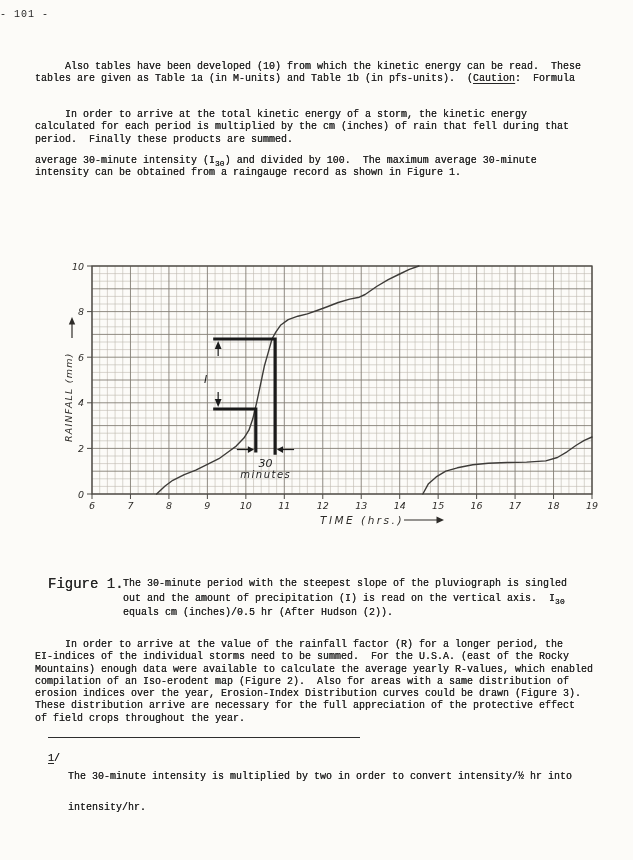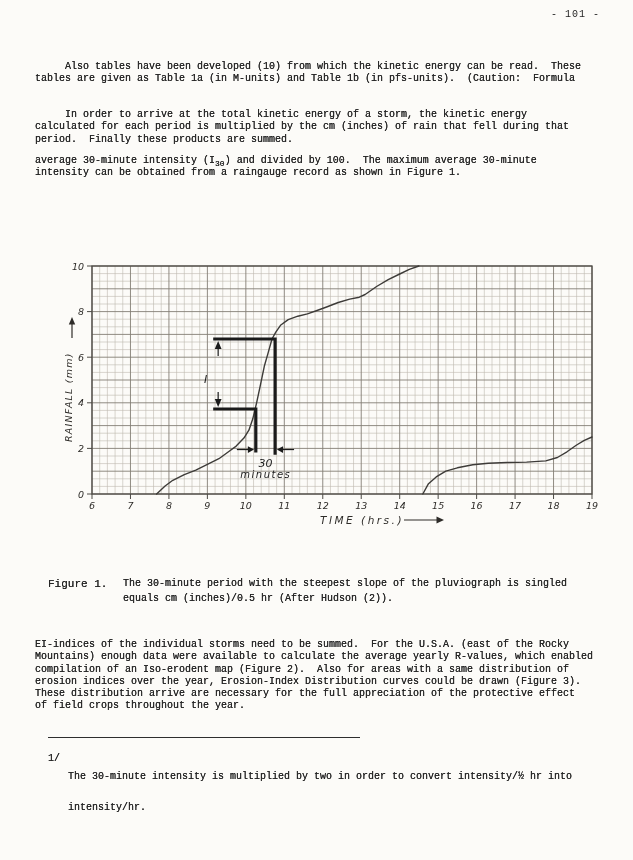--- a/index.html
+++ b/index.html
@@ -7,34 +7,34 @@
     position:relative;
     width:633px;height:860px;
     background:#fcfbf8;
     font-family:"Liberation Mono","DejaVu Sans Mono",monospace;
     color:#262626;
     overflow:hidden;
     box-shadow:0 0 4px rgba(0,0,0,.25);
   }
   .pageno{
     position:absolute;top:9px;left:0;width:600px;
-    text-align:right;font-size:10px;letter-spacing:1px;
+    text-align:left;font-size:10px;letter-spacing:1px;
   }
   .para{
     position:absolute;left:35px;width:585px;
     font-size:10px;line-height:12.3px;
   }
   .tline{white-space:pre;text-shadow:0 0 .4px #2a2a2a;}
-  .u{text-underline-offset:1.5px;}
+  .u{text-decoration:underline;text-underline-offset:1.5px;}
   .sup{font-size:8px;vertical-align:4px;line-height:0;}
   .sub{font-size:8px;vertical-align:-3px;line-height:0;}
   .chart-wrap{position:absolute;left:0;top:250px;width:633px;height:292px;}
   .cap-label{
     position:absolute;left:48px;top:577px;
-    font-size:11px;line-height:14.6px;white-space:pre;text-shadow:0 0 .4px #2a2a2a;
+    font-size:14px;line-height:14.6px;white-space:pre;text-shadow:0 0 .4px #2a2a2a;
   }
   .cap-text{
     position:absolute;left:116px;top:577px;width:500px;
     font-size:10px;
   }
   .cap-text .tline{line-height:14.6px;margin-left:7px;}
   .fn-rule{
     position:absolute;left:48px;top:737px;width:312px;height:0;
     border-top:1.6px solid #2e2e2e;
   }
@@ -230,24 +230,26 @@
         <line x1="281.0769230769231" y1="199.54000000000002" x2="294.0769230769231" y2="199.54000000000002" stroke="#1b1b1b" stroke-width="1.2"></line>
         <polygon points="276.8769230769231,199.54000000000002 283.0769230769231,196.14000000000001 283.0769230769231,202.94000000000003" fill="#1b1b1b"></polygon>
         <text x="265.46153846153845" y="217.22" text-anchor="middle" font-size="11" font-style="italic" fill="#1b1b1b">30</text>
         <text x="265.8461538461538" y="227.936" text-anchor="middle" font-size="10" font-style="italic" letter-spacing="1.5" fill="#1b1b1b">minutes</text>
       </svg>
   </div>
 
   <div class="cap-label">Figure 1.</div>
   <div class="cap-text">
       <div class="tline"><span>The 30-minute period with the steepest slope of the pluviograph is singled</span></div>
+      <div class="tline"><span>out and the amount of precipitation (I) is read on the vertical axis.  I</span><span class="sub">30</span></div>
       <div class="tline"><span>equals cm (inches)/0.5 hr (After Hudson (2)).</span></div>
     </div>
 
   <div class="para" style="top:639px">
+      <div class="tline"><span>     In order to arrive at the value of the rainfall factor (R) for a longer period, the</span></div>
       <div class="tline"><span>EI-indices of the individual storms need to be summed.  For the U.S.A. (east of the Rocky</span></div>
       <div class="tline"><span>Mountains) enough data were available to calculate the average yearly R-values, which enabled</span></div>
       <div class="tline"><span>compilation of an Iso-erodent map (Figure 2).  Also for areas with a same distribution of</span></div>
       <div class="tline"><span>erosion indices over the year, Erosion-Index Distribution curves could be drawn (Figure 3).</span></div>
       <div class="tline"><span>These distribution arrive are necessary for the full appreciation of the protective effect</span></div>
       <div class="tline"><span>of field crops throughout the year.</span></div>
     </div>
 
   <div class="fn-rule"></div>
   <div class="fn-marker"><div class="tline"><span class="u">1</span><span>/</span></div></div>

